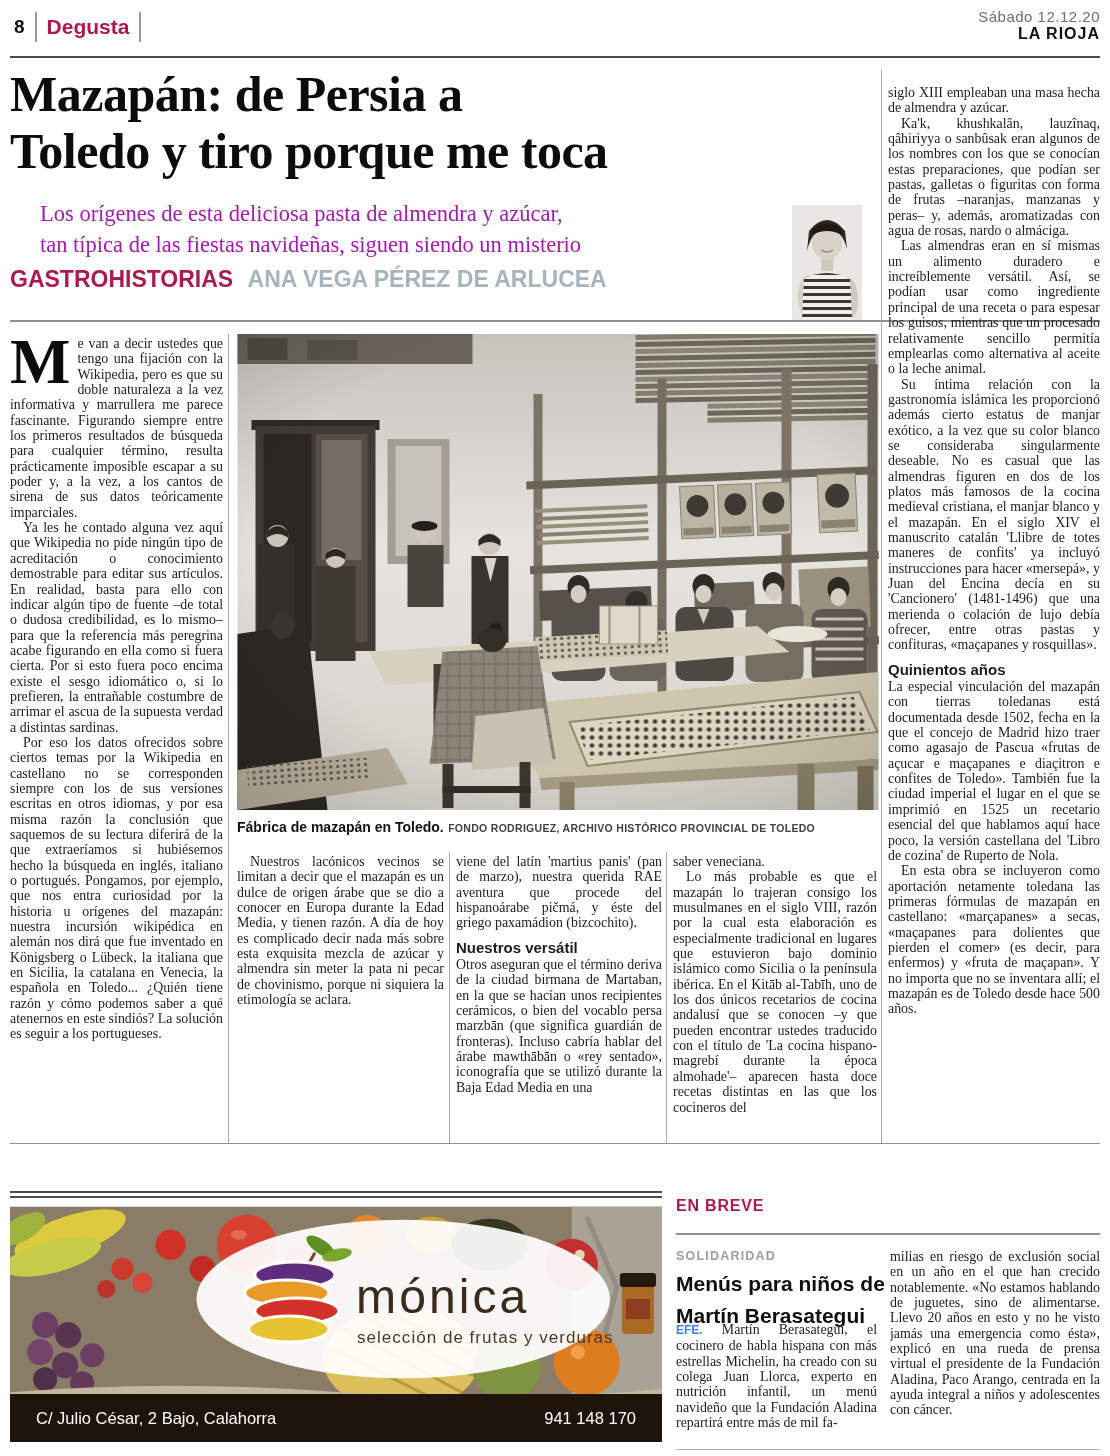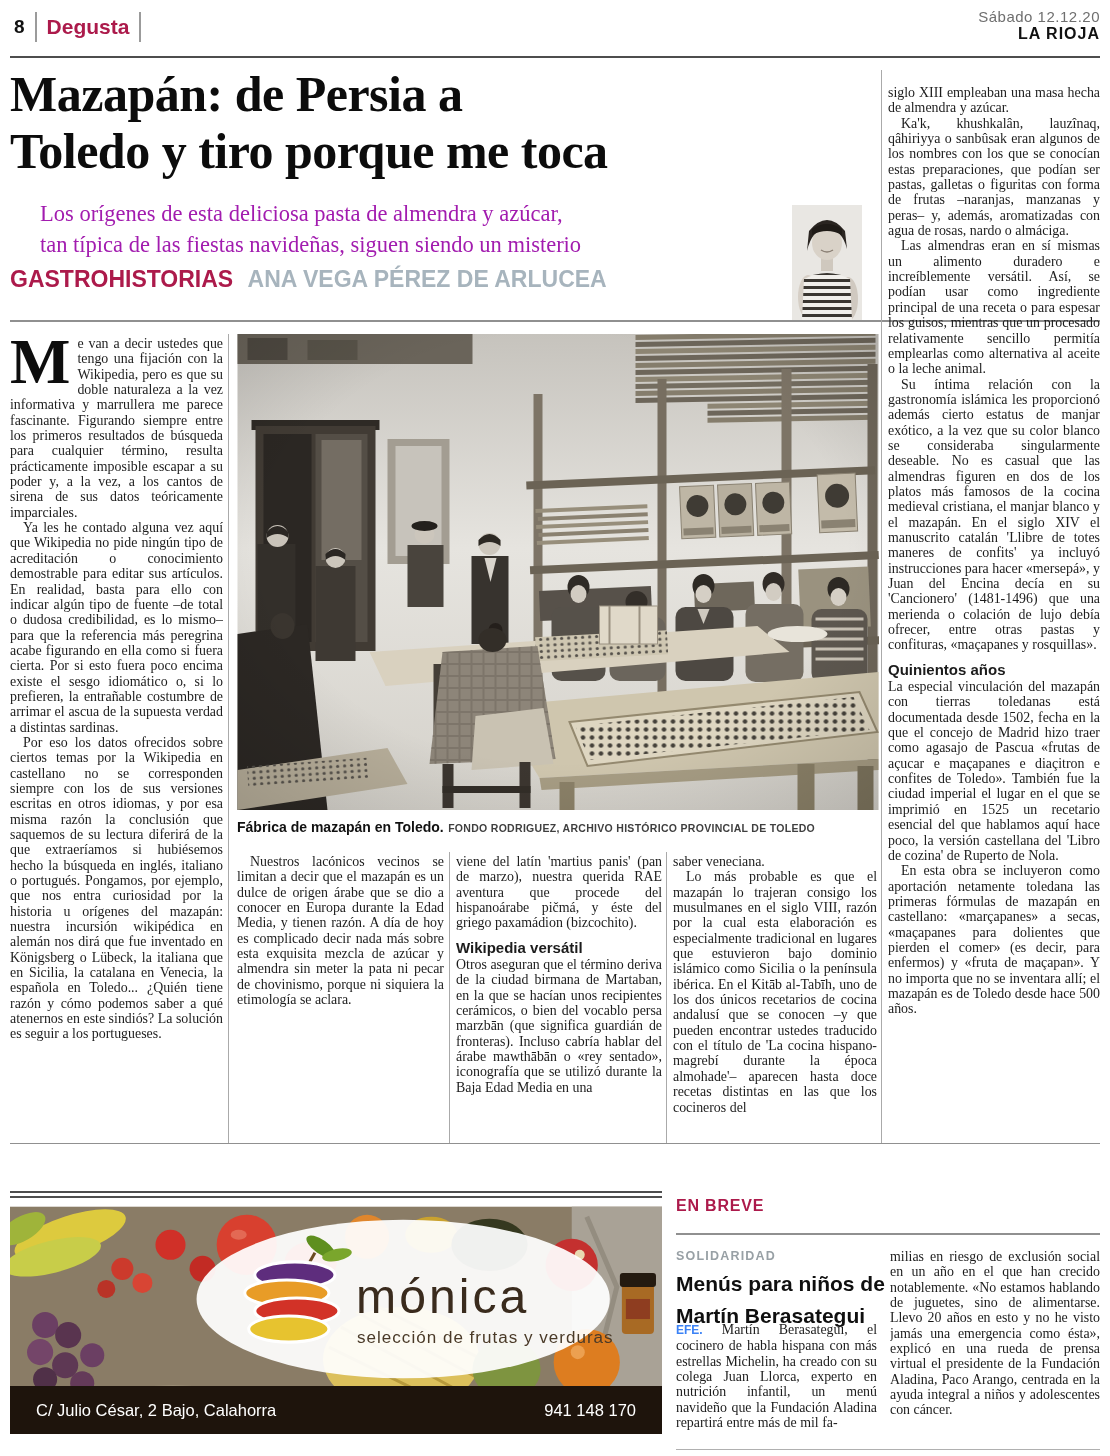--- a/index.html
+++ b/index.html
@@ -39,21 +39,21 @@
   .cap-credit{font-size:10.5px;font-weight:700;color:#3f3f3f;letter-spacing:.3px;}
   
   .enbreve-h{font-family:"Liberation Sans",sans-serif;font-size:16px;font-weight:800;
              color:#ac1a4b;letter-spacing:.8px;}
   .brief-cat{font-family:"Liberation Sans",sans-serif;font-size:12.5px;font-weight:700;
              color:#98a0a5;letter-spacing:1.2px;}
   .brief-title{font-family:"Liberation Sans",sans-serif;font-size:21px;line-height:32px;
                font-weight:700;color:#0f0f0f;white-space:pre-line;}
   .agency{font-family:"Liberation Sans",sans-serif;font-size:12px;font-weight:700;color:#3b82f6;}
   
-  .ad-bar{position:absolute;left:0;bottom:12px;width:100%;height:48px;background:#1e140c;
+  .ad-bar{position:absolute;left:0;bottom:4px;width:100%;height:48px;background:#1e140c;
           color:#fff;font-family:"Liberation Sans",sans-serif;font-size:16.5px;
           display:flex;justify-content:space-between;align-items:center;padding:0 26px;box-sizing:border-box;}
 </style>
 </head>
 <body>
 
 <div id="page">
 
   <div class="abs hdr-left">
     <span class="pagenum">8</span>
@@ -284,21 +284,21 @@
   <div class="abs caption" style="left:237px;top:818px;width:642px;">
     <span class="cap-main">Fábrica de mazapán en Toledo.</span>
     <span class="cap-credit">FONDO RODRIGUEZ, ARCHIVO HISTÓRICO PROVINCIAL DE TOLEDO</span>
   </div>
 
   <div class="abs bodycol" style="left:237px;top:854px;width:207px;height:288px;">
     <p class="ind">Nuestros lacónicos vecinos se limitan a decir que el mazapán es un dulce de origen árabe que se dio a conocer en Europa durante la Edad Media, y tienen razón. A día de hoy es complicado decir nada más sobre esta exquisita mezcla de azúcar y almendra sin meter la pata ni pecar de chovinismo, porque ni siquiera la etimología se aclara.</p>
   </div>
   <div class="abs bodycol" style="left:456px;top:854px;width:206px;height:288px;">
     <p>viene del latín 'martius panis' (pan de marzo), nuestra querida RAE aventura que procede del hispanoárabe pičmá, y éste del griego paxamádion (bizcochito).</p>
-    <h3 class="colhead">Wikipedia versátil</h3>
+    <h3 class="colhead">Nuestros versátil</h3>
     <p>Otros aseguran que el término deriva de la ciudad birmana de Martaban, en la que se hacían unos recipientes cerámicos, o bien del vocablo persa marzbān (que significa guardián de fronteras). Incluso cabría hablar del árabe mawthābān o «rey sentado», iconografía que se utilizó durante la Baja Edad Media en una</p>
   </div>
   <div class="abs bodycol" style="left:673px;top:854px;width:204px;height:288px;">
     <p>saber veneciana.</p>
     <p class="ind">Lo más probable es que el mazapán lo trajeran consigo los musulmanes en el siglo VIII, razón por la cual esta elaboración es especialmente tradicional en lugares que estuvieron bajo dominio islámico como Sicilia o la península ibérica. En el Kitāb al-Tabīh, uno de los dos únicos recetarios de cocina andalusí que se conocen –y que pueden encontrar ustedes traducido con el título de 'La cocina hispano-magrebí durante la época almohade'– aparecen hasta doce recetas distintas en las que los cocineros del</p>
   </div>
 
   <div class="abs bodycol" style="left:888px;top:85px;width:212px;height:1057px;">
     <p>siglo XIII empleaban una masa hecha de almendra y azúcar.</p>
     <p class="ind">Ka'k, khushkalân, lauzînaq, qâhiriyya o sanbûsak eran algunos de los nombres con los que se conocían estas preparaciones, que podían ser pastas, galletas o figuritas con forma de frutas –naranjas, manzanas y peras– y, además, aromatizadas con agua de rosas, nardo o almáciga.</p>

